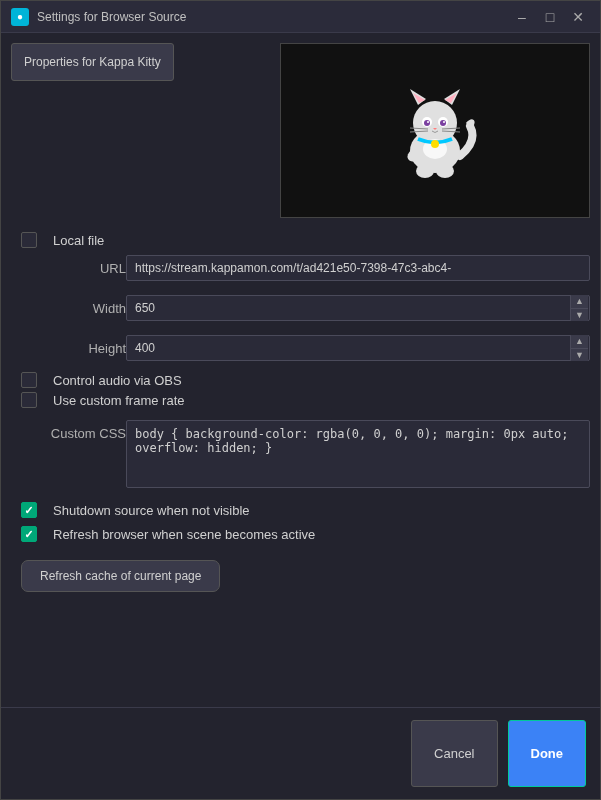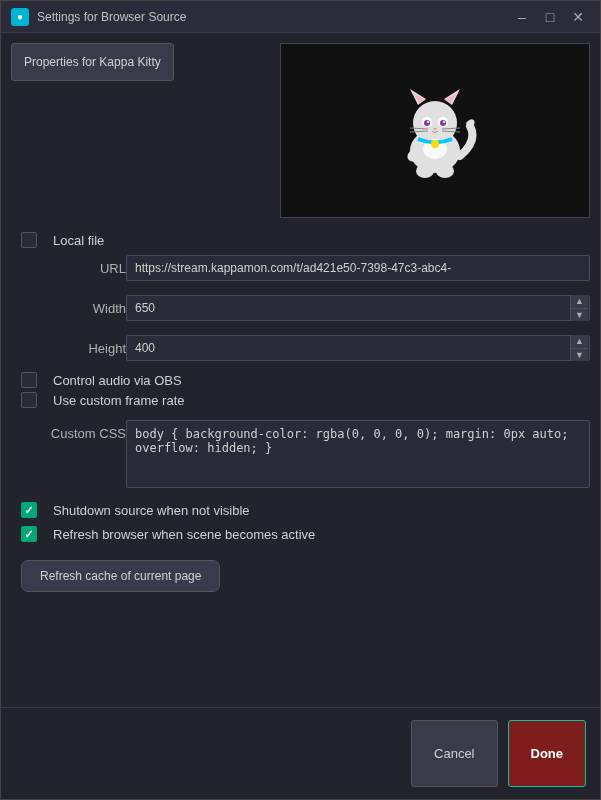--- a/index.html
+++ b/index.html
@@ -260,21 +260,21 @@
       background: #3a3a4a;
       border: 1px solid #555;
       color: #d0d0d0;
       padding: 25px 22px;
       font-size: 13px;
       cursor: pointer;
       border-radius: 3px;
     }
 
     .btn-done {
-      background: #7f1d1d;
+      background: #3b82f6;
       border: 1px solid #00c99a;
       color: white;
       padding: 7px 22px;
       font-size: 13px;
       cursor: pointer;
       border-radius: 3px;
       font-weight: 600;
     }
 
     .css-wrap {

